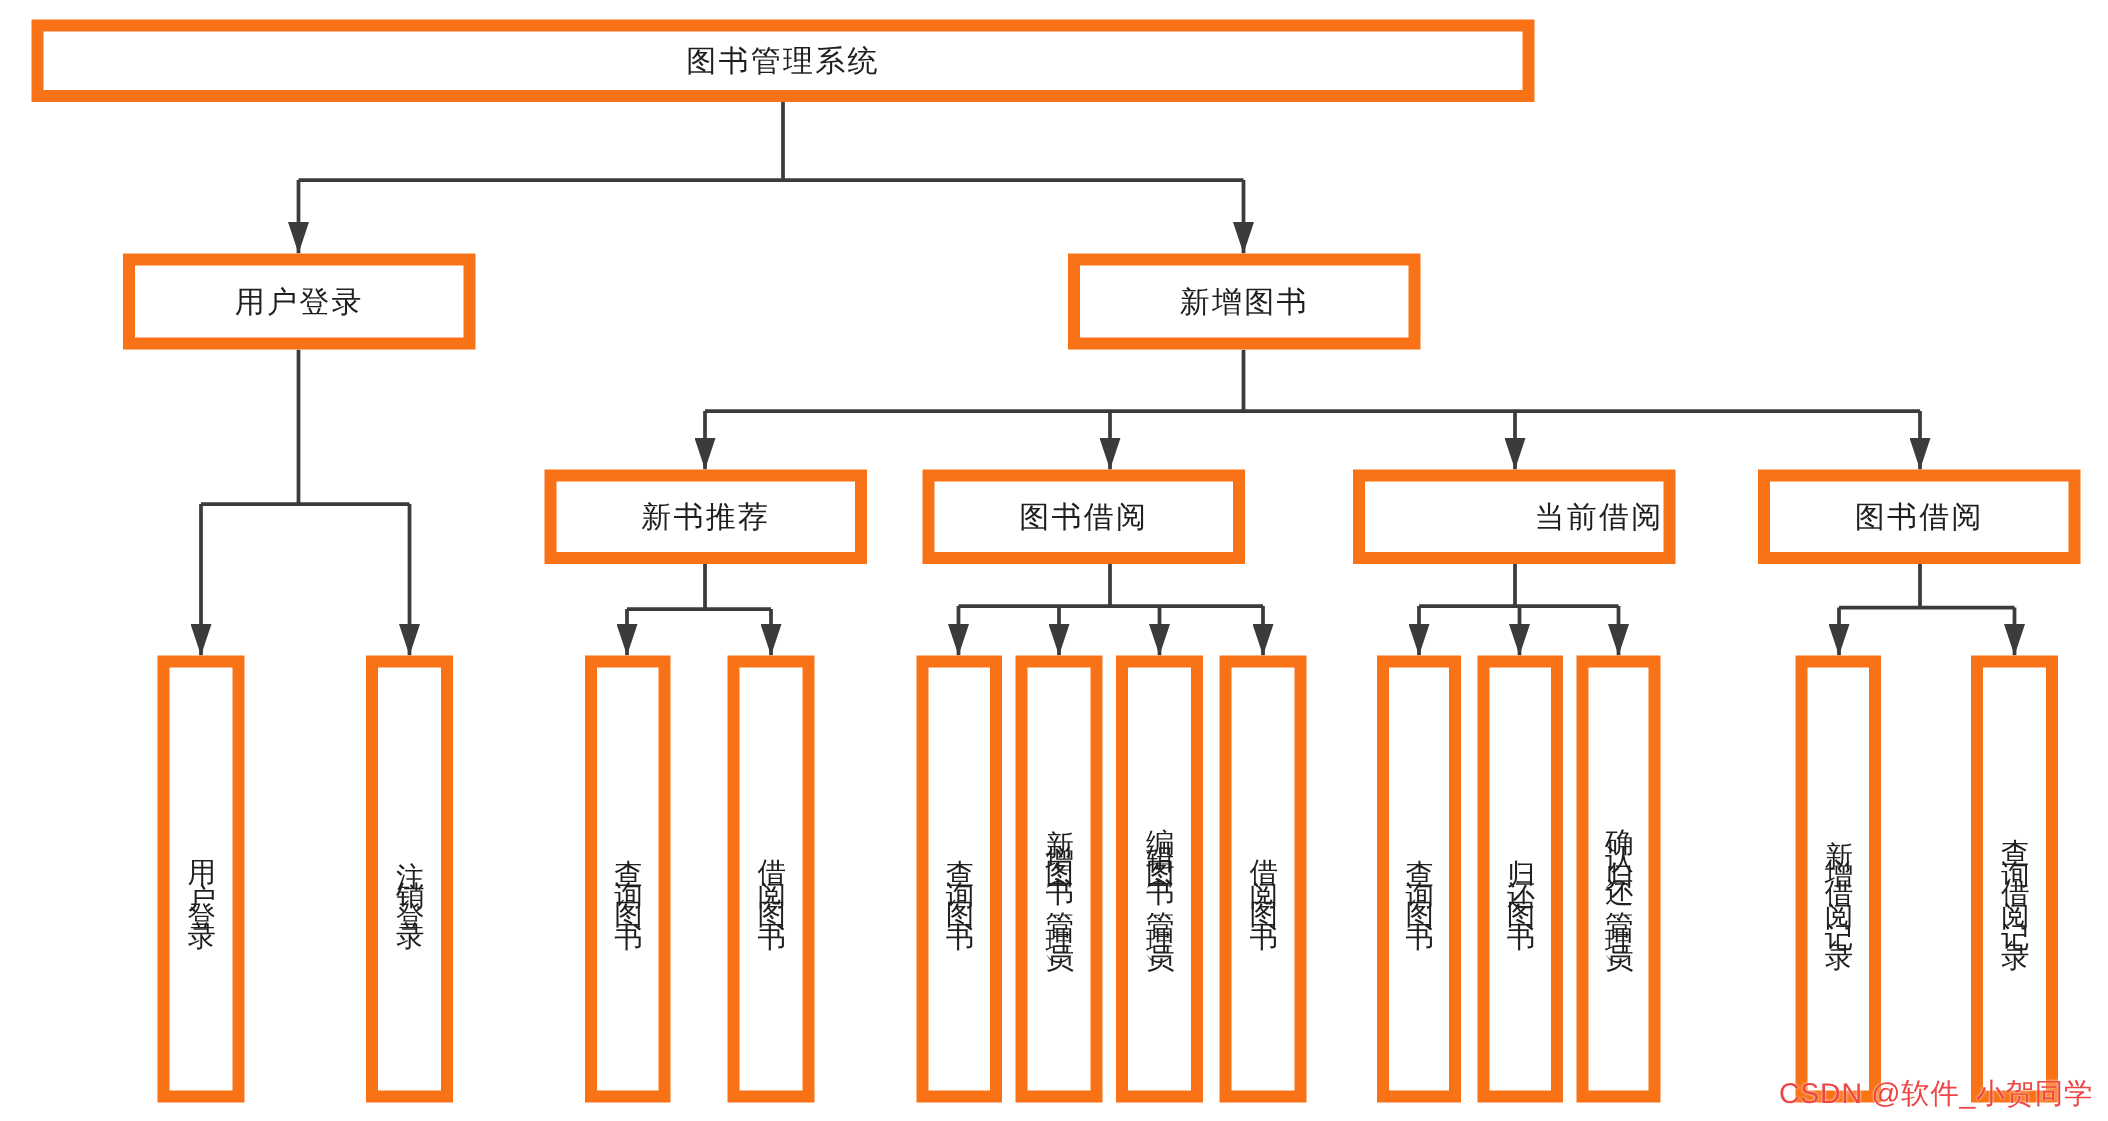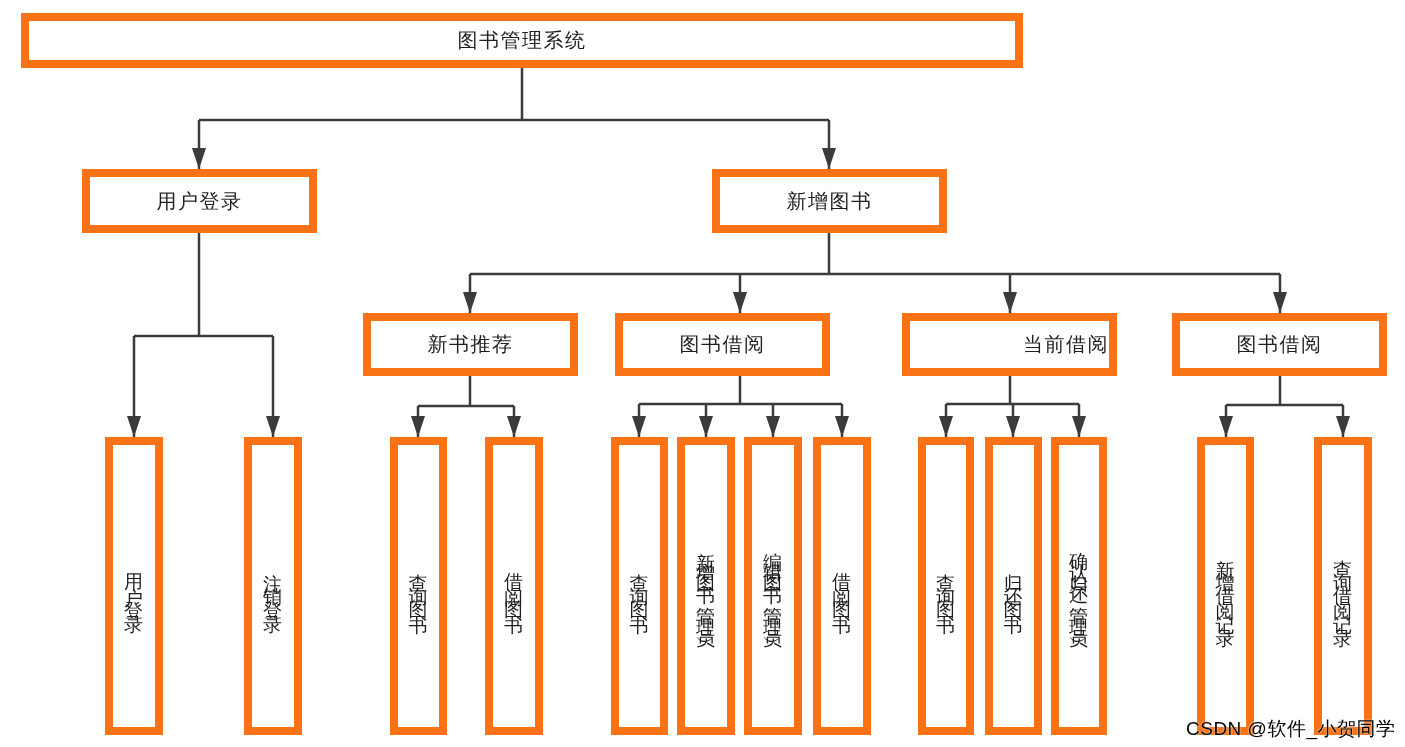--- a/index.html
+++ b/index.html
@@ -31,21 +31,21 @@
     text-orientation:mixed;
     letter-spacing:14px;
     line-height:1;
     display:block;
   }
   .leaf.long .vtext{letter-spacing:11px;}
   #watermark{
     position:absolute;
     left:1186px;top:716px;
     font-size:19px;
-    color:#000000;
+    color:#ef4444;
     letter-spacing:0.5px;
     white-space:nowrap;
     text-shadow:0 0 2px #ffffff;
     z-index:5;
   }
   .wire{stroke:#3b3b3b;stroke-width:2.5;fill:none;}
 </style>
 </head>
 <body>
 

